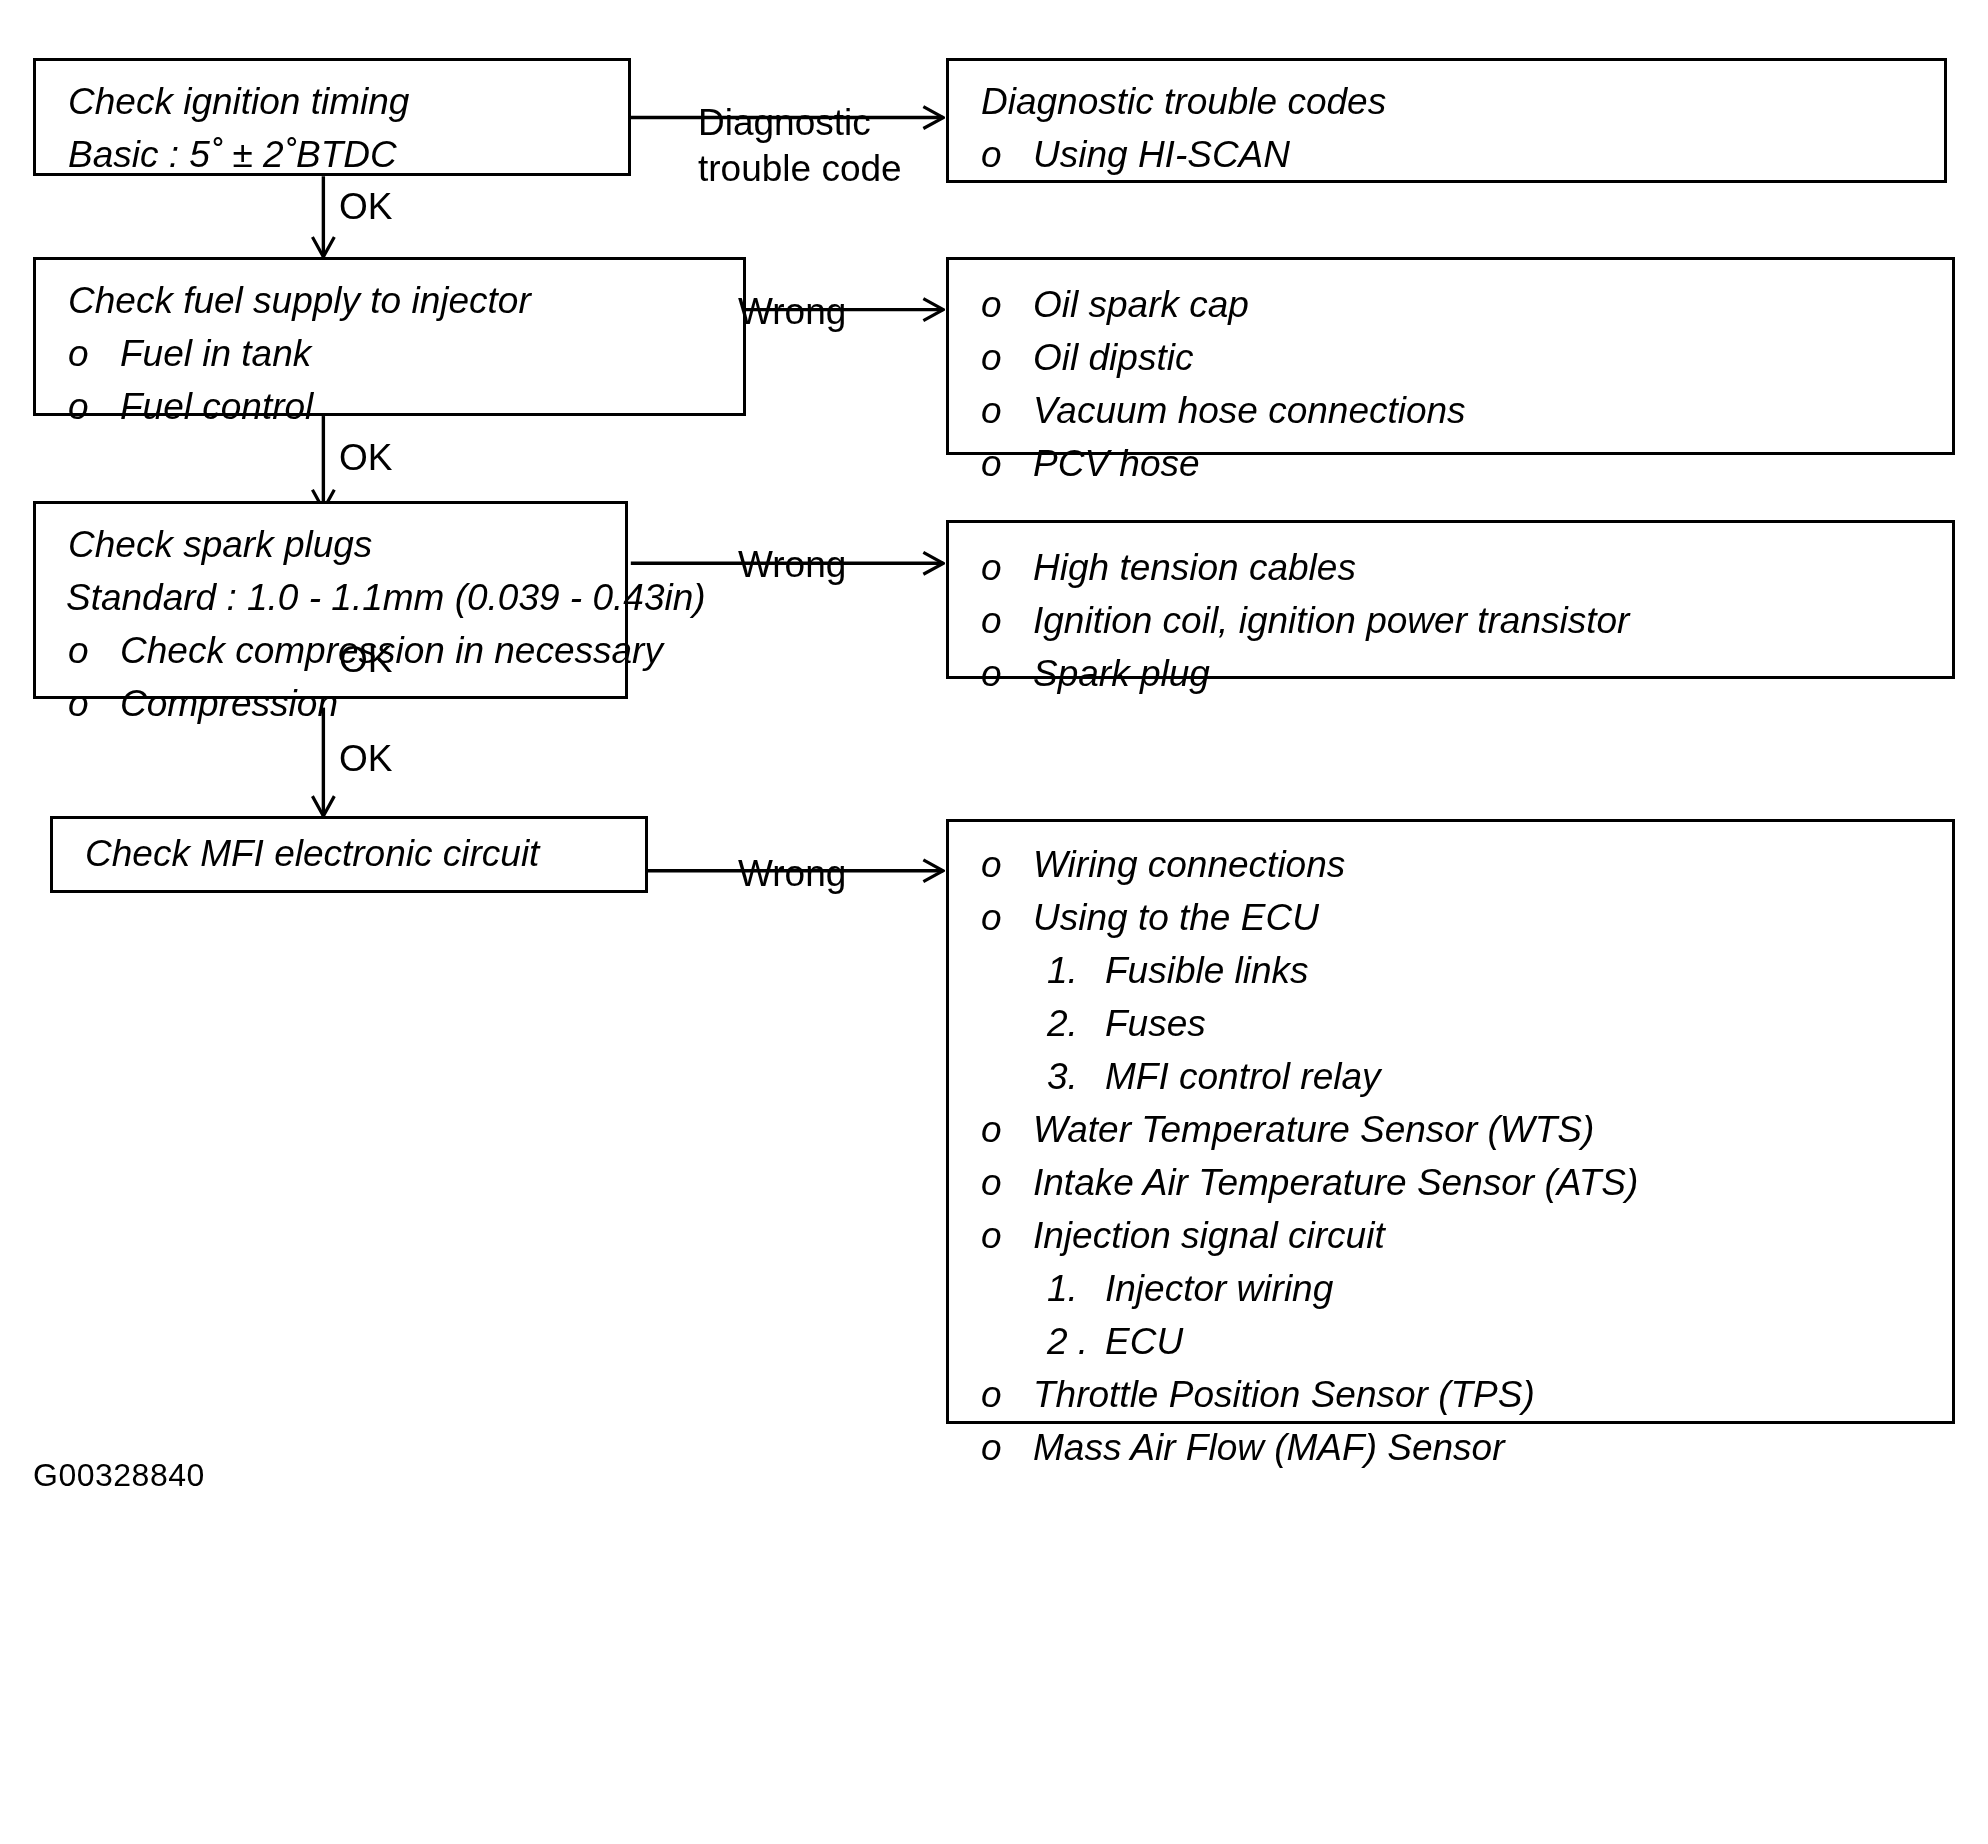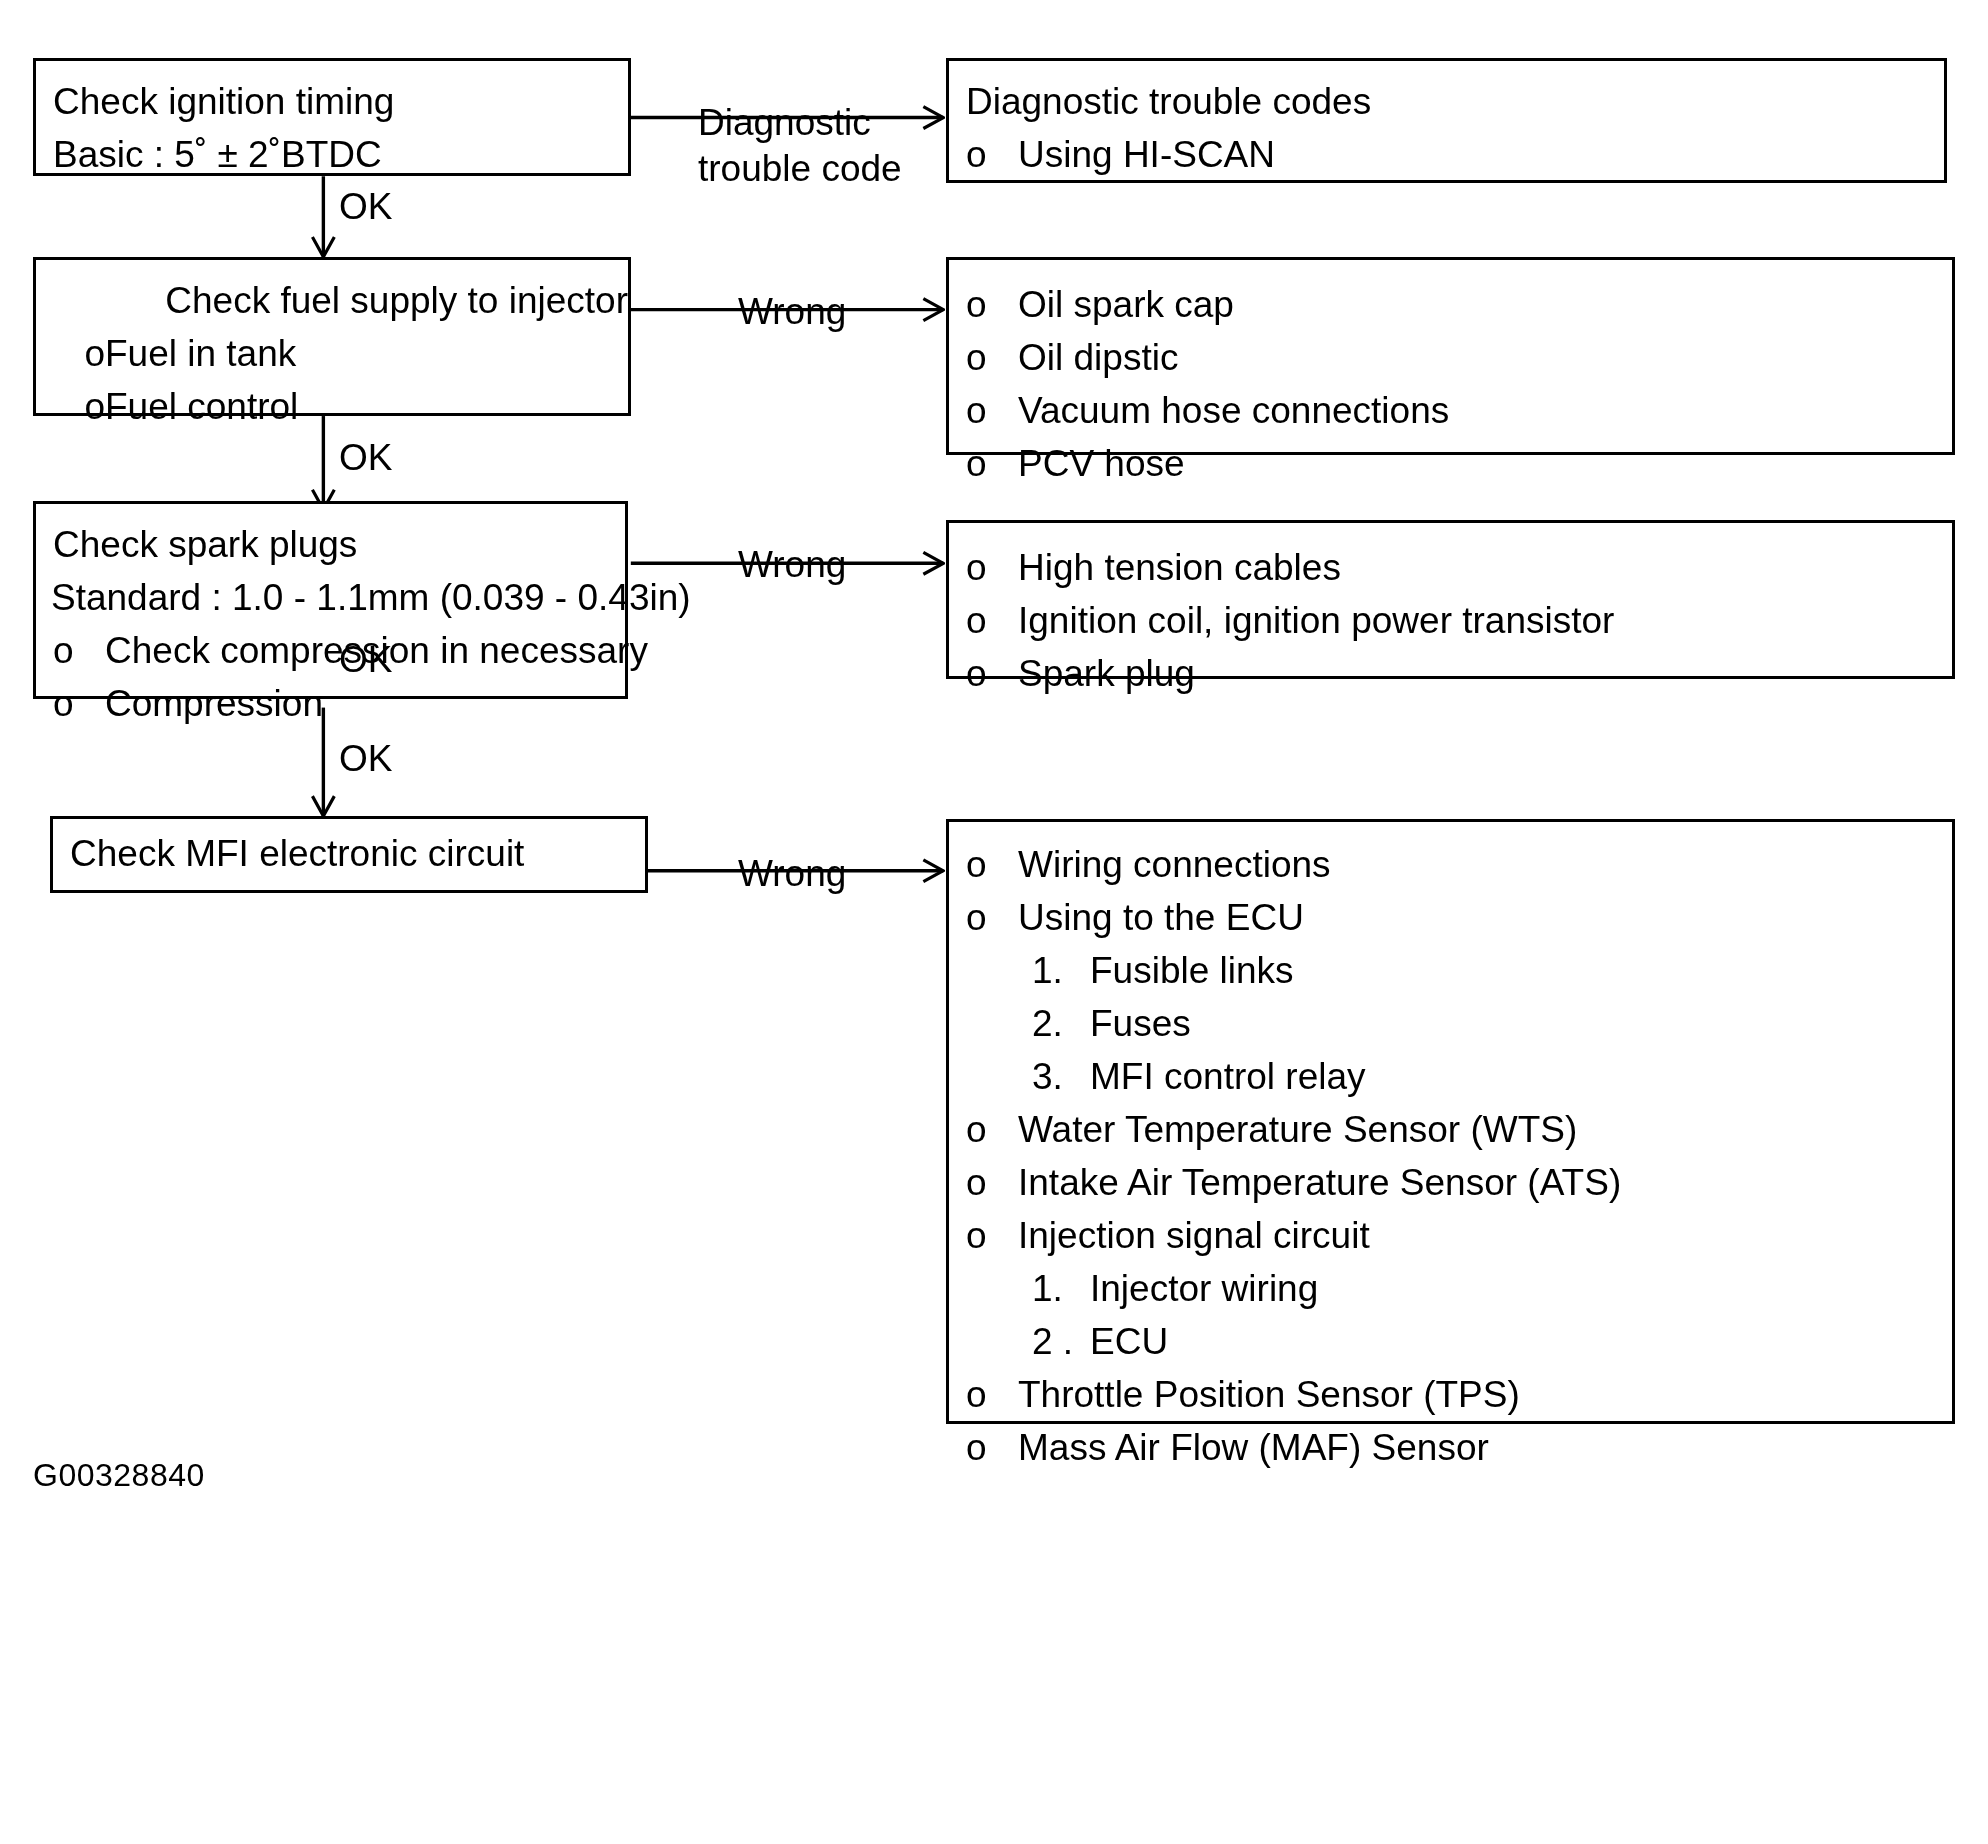--- a/index.html
+++ b/index.html
@@ -21,21 +21,22 @@
     width: 1988px;
     height: 1845px;
   }
   .box {
     position: absolute;
     border: 3px solid #000;
     background: #fff;
     box-sizing: border-box;
   }
   .box-inner {
-    padding: 14px 0 0 17px;
+    padding: 14px 0 0 32px;
+    font-style: italic;
   }
   .title-line {
     font-size: 37px;
     line-height: 53px;
     white-space: nowrap;
   }
   .spec-line {
     font-size: 37px;
     line-height: 53px;
     white-space: nowrap;
@@ -140,21 +141,21 @@
     </div>
   </div>
 
   <div class="edge-label" style="left:698px; top:100px;">
     <div>Diagnostic</div>
     <div>trouble code</div>
   </div>
 
   <div class="edge-label" style="left:339px; top:184px;">OK</div>
 
-  <div class="box" style="left:33px; top:257px; width:598px; height:159px;text-align:right;">
+  <div class="box" style="left:33px; top:257px; width:713px; height:159px;">
     <div class="box-inner">
       <div class="title-line">Check fuel supply to injector</div>
       <div class="bullets">
         <div class="bullet-row">
           <span class="bullet-mark">o</span>
           <span class="bullet-text">Fuel in tank</span>
         </div>
         <div class="bullet-row">
           <span class="bullet-mark">o</span>
           <span class="bullet-text">Fuel control</span>

